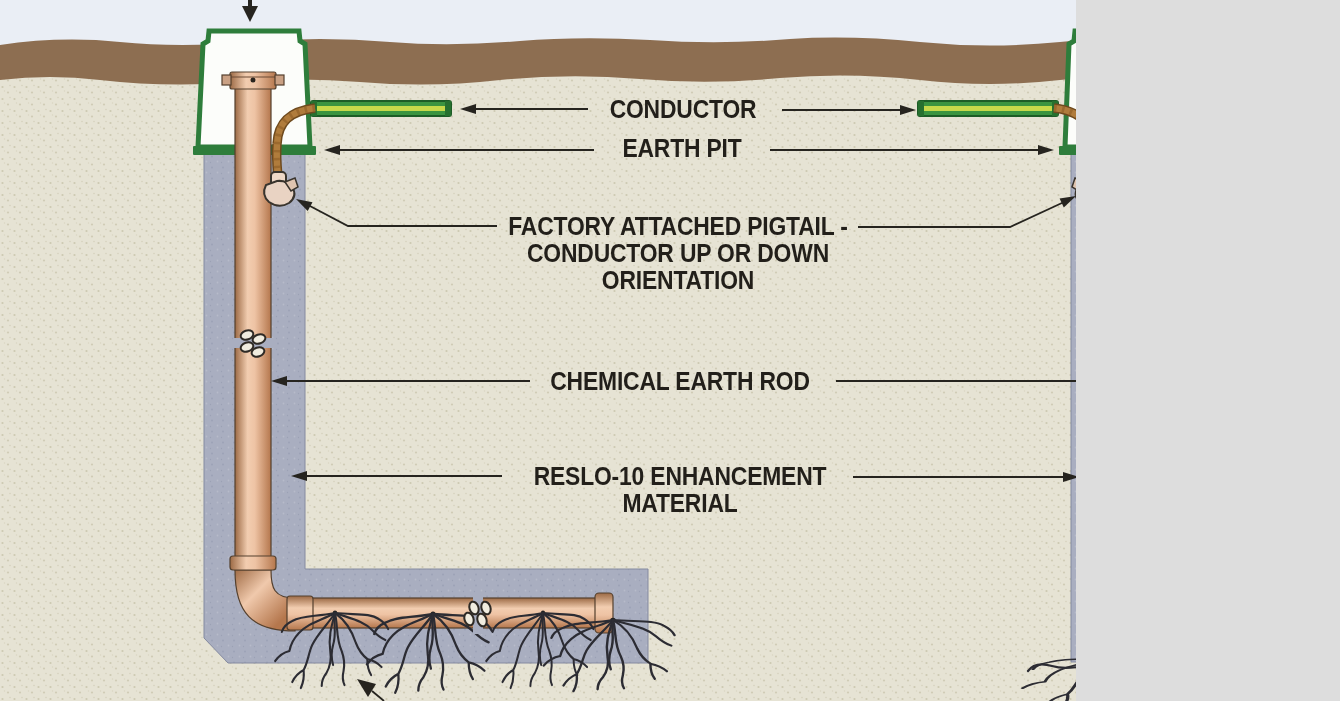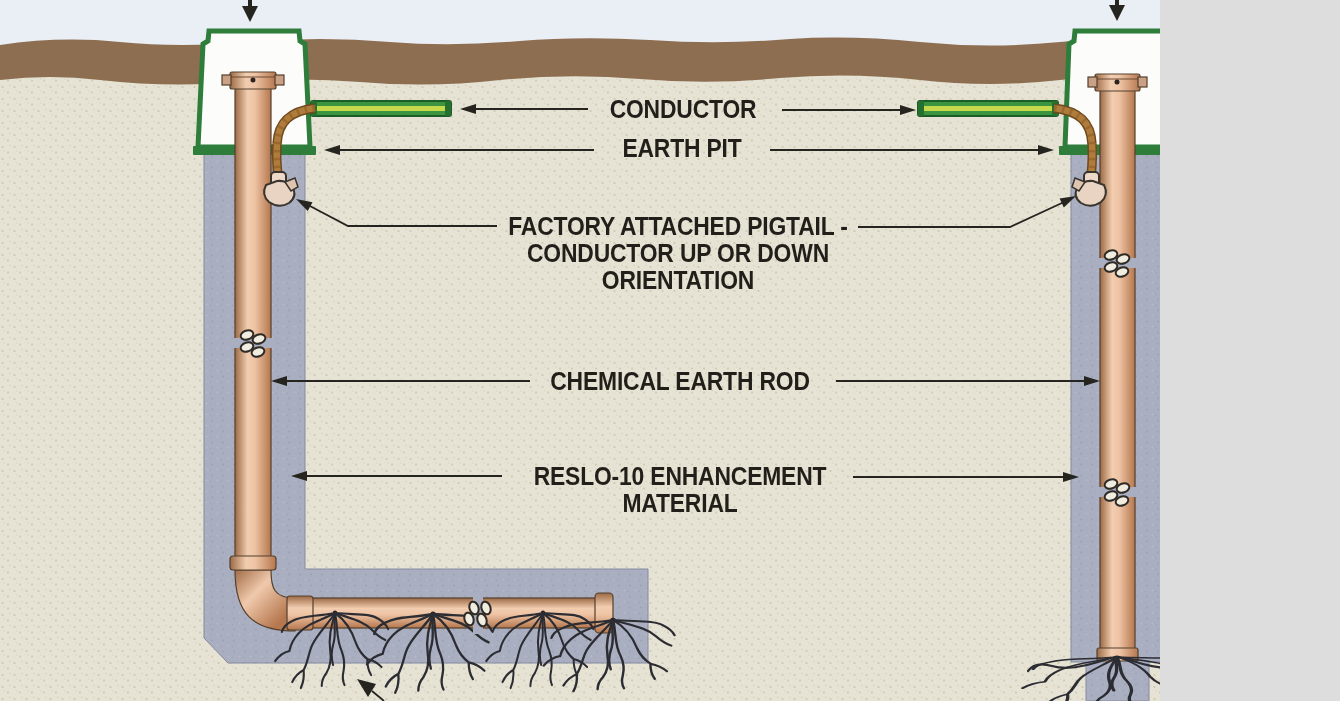--- a/index.html
+++ b/index.html
@@ -1,17 +1,17 @@
 <!DOCTYPE html>
 <html><head>
 <meta charset="utf-8">
 <style>
   html,body{margin:0;padding:0;background:#ddd;}
   .stage{
-    position:relative;width:1160px;height:701px;overflow:hidden;
+    position:relative;width:1076px;height:701px;overflow:hidden;
     background:#e6e3d4;
     font-family:"Liberation Sans",sans-serif;
   }
   .stage svg{position:absolute;left:0;top:0;}
   .lbl{
     position:absolute;
     transform:translateX(-50%) scaleX(.88);
     font:700 26px/27px "Liberation Sans",sans-serif;
     color:#221f1a;
     letter-spacing:-.2px;

